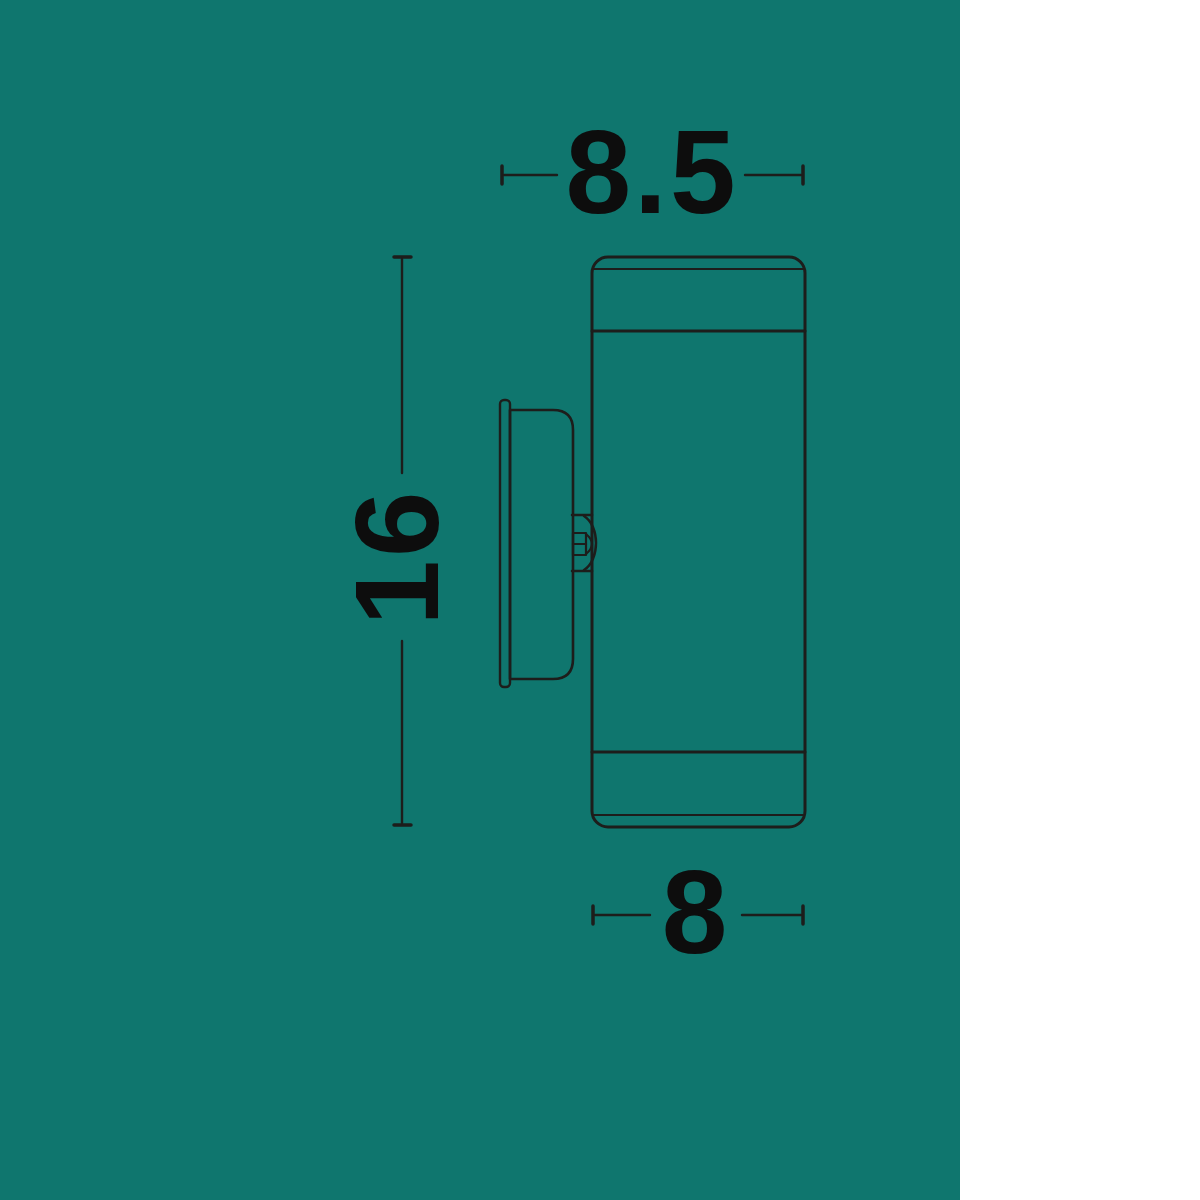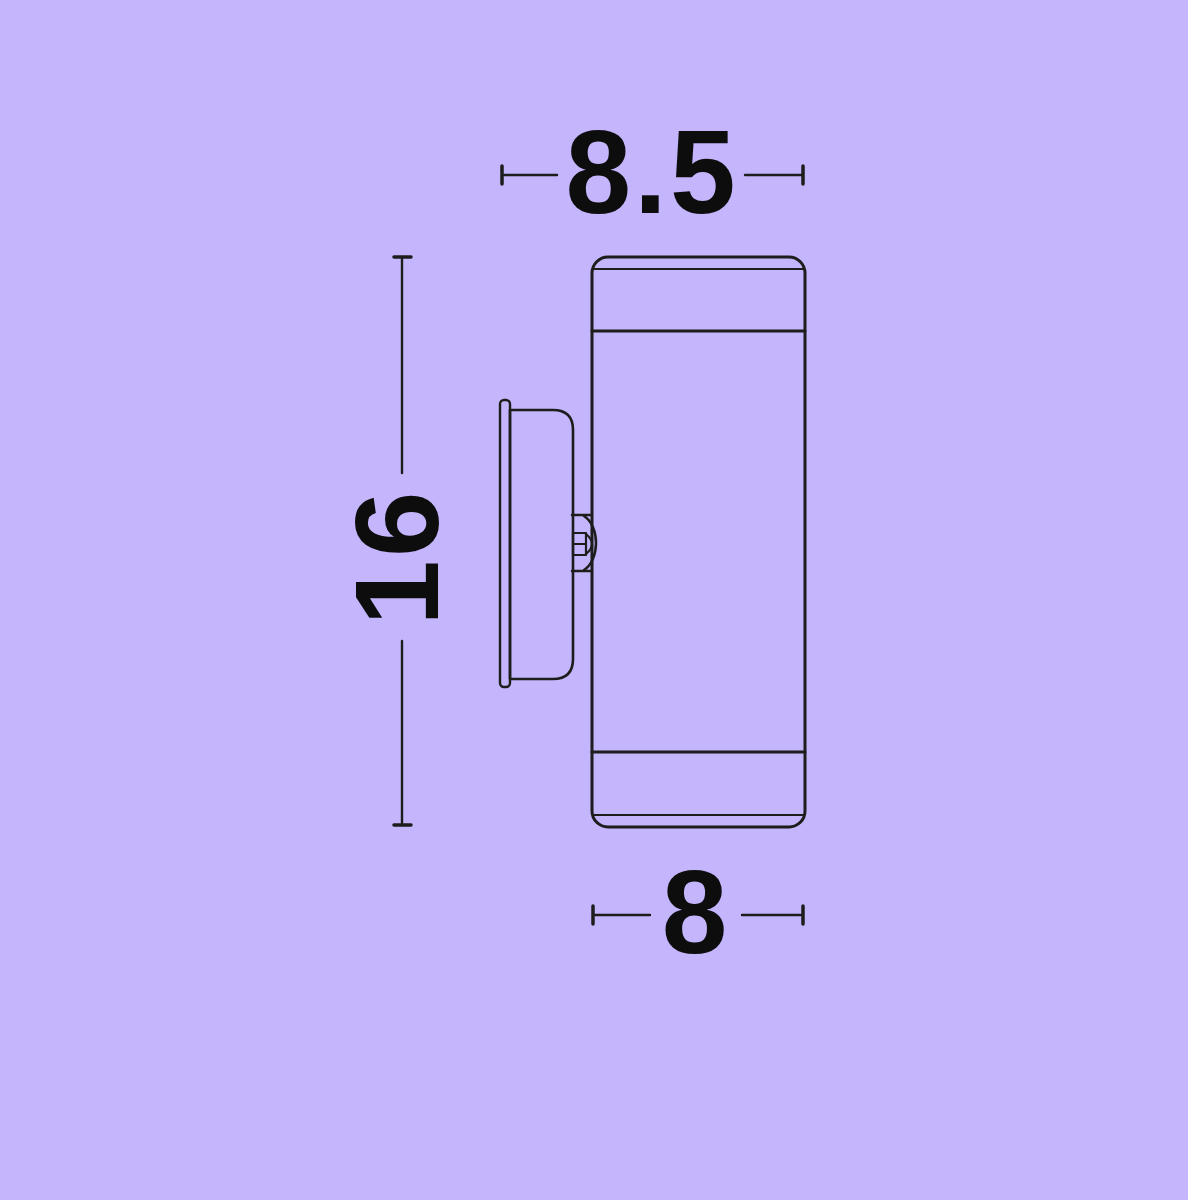--- a/index.html
+++ b/index.html
@@ -2,23 +2,23 @@
 <html><head>
 <meta charset="utf-8">
 <style>
   html, body {
     margin: 0;
     padding: 0;
     background: #ffffff;
   }
   .canvas {
     position: relative;
-    width: 1188px;
+    width: 960px;
     height: 1200px;
-    background: #c4b5fd;
+    background: #0f766e;
     overflow: hidden;
     font-family: "Liberation Sans", sans-serif;
     text-align: center;
   }
   svg { display: block; }
   .ln {
     stroke: #1d1d1b;
     fill: none;
     stroke-linecap: round;
     stroke-linejoin: round;

